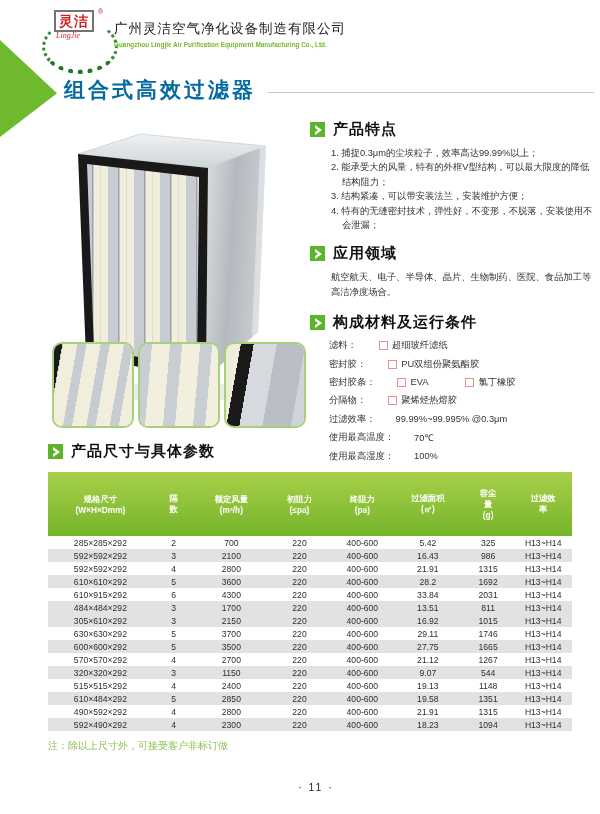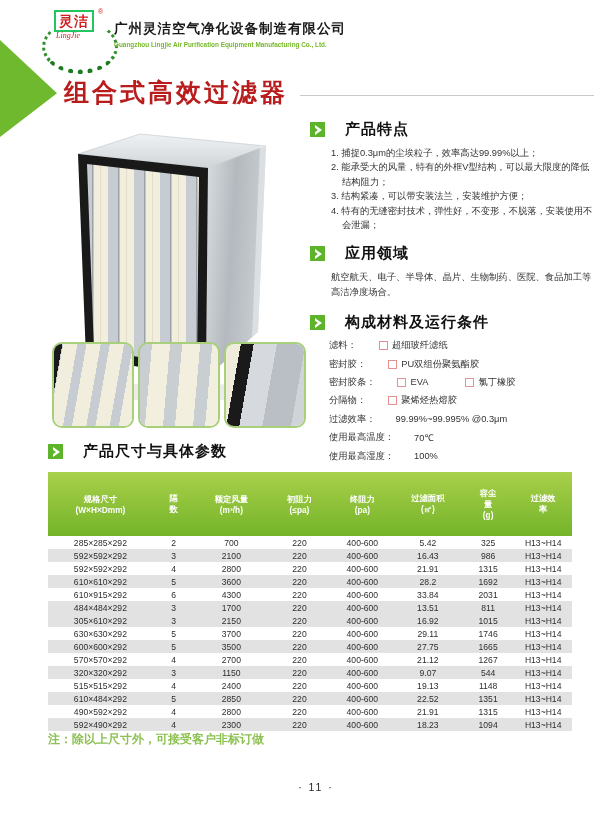--- a/index.html
+++ b/index.html
@@ -1,54 +1,54 @@
 <!DOCTYPE html>
 <html><head>
 <meta charset="utf-8">
 <style>
   html,body{margin:0;padding:0;background:#fff;}
   #page{position:relative;width:600px;height:814px;background:#fff;overflow:hidden;
         font-family:"Liberation Sans",sans-serif;}
 
   
   .logo{position:absolute;left:42px;top:8px;width:72px;height:62px;}
-  .logo-box{position:absolute;left:12px;top:2px;border:2px solid #22c55e;color:#cf2121;
+  .logo-box{position:absolute;left:12px;top:2px;border:2px solid #737373;color:#cf2121;
             font-weight:bold;font-size:14px;line-height:1.15;padding:1px 3px;background:#fff;z-index:2;
             letter-spacing:1px;}
   .logo-reg{position:absolute;left:56px;top:0;color:#cf2121;font-size:7px;z-index:3;}
   .logo-script{position:absolute;left:14px;top:23px;color:#cf2121;font-size:8px;z-index:2;
                font-family:"Liberation Serif",serif;font-style:italic;}
   .logo-wreath{position:absolute;left:0px;top:12px;width:70px;height:46px;border-radius:50%;
                border-bottom:5px dotted #1e7a1e;border-left:3px dotted #2f8f2f;border-right:3px dotted #2f8f2f;
                border-top:3px dotted transparent;}
   .company{position:absolute;left:114px;top:20px;}
-  .company-cn{font-size:13.5px;font-weight:bold;color:#1a1a1a;letter-spacing:1px;}
+  .company-cn{font-size:13.5px;font-weight:normal;color:#1a1a1a;letter-spacing:1px;}
   .company-en{font-size:6.4px;color:#76b82a;font-weight:bold;margin-top:3px;}
 
   
   .green-arrow{position:absolute;left:0;top:40px;width:57px;height:97px;background:#6fb92f;
                clip-path:polygon(0 0,100% 55%,0 100%);}
   .title-row{position:absolute;left:64px;top:76px;width:530px;display:flex;align-items:center;}
-  .page-title{font-size:25px;font-weight:bold;color:#b91c1c;letter-spacing:3px;
+  .page-title{font-size:21px;font-weight:bold;color:#0369a1;letter-spacing:3px;
               font-family:"Liberation Serif",serif;}
   .title-line{flex:1;height:1px;background:#c9c9c9;margin-left:12px;margin-top:5px;}
 
   
   .product-photo{position:absolute;left:56px;top:124px;}
   .thumbs{position:absolute;left:52px;top:342px;display:flex;gap:4px;}
   .thumb{width:78px;height:82px;border:2px solid #a8cf7a;border-radius:10px;overflow:hidden;background:#fff;}
   .thumb-inner{width:100%;height:100%;}
   .t1{background:linear-gradient(100deg,#1a1a1a 0 9%,rgba(0,0,0,0) 9%),
       repeating-linear-gradient(100deg,#c6ccd2 0 9px,#f2eedd 9px 23px);}
   .t2{background:repeating-linear-gradient(95deg,#c9ced3 0 12px,#f3efde 12px 30px);}
   .t3{background:linear-gradient(100deg,#f0ecdb 0 16%,#1a1a1a 16% 30%,#d6dade 30% 55%,#b9bfc4 55% 86%,#cfd4d8 86% 100%);}
 
   
   .right-col{position:absolute;left:310px;top:120px;width:288px;}
-  .section-head{display:flex;align-items:center;gap:20px;margin-bottom:7px;}
+  .section-head{display:flex;align-items:center;gap:8px;margin-bottom:7px;}
   .chev-icon{width:15px;height:15px;background:#5db32a;position:relative;flex:none;}
   .chev-icon::before{content:"";position:absolute;left:5px;top:2.5px;border-left:7px solid #fff;
                      border-top:5px solid transparent;border-bottom:5px solid transparent;}
   .chev-icon::after{content:"";position:absolute;left:1px;top:2.5px;border-left:7px solid #5db32a;
                     border-top:5px solid transparent;border-bottom:5px solid transparent;}
   .section-title{font-size:15px;font-weight:bold;color:#111;letter-spacing:1px;}
   .features-list{margin:1px 0 12px 21px;}
   .feature-item{font-size:9.3px;color:#333;line-height:1.55;padding-left:11px;text-indent:-11px;}
   .app-text{font-size:9.3px;color:#333;line-height:1.6;margin:0 6px 13px 21px;}
   .materials{margin-left:19px;}
@@ -57,21 +57,21 @@
   .material-opt{margin-right:15px;display:inline-flex;align-items:center;white-space:nowrap;}
   .cb{width:7px;height:7px;border:1px solid #e69090;display:inline-block;margin:0 4px 0 2px;background:#fff;flex:none;}
 
   
   .table-section{position:absolute;left:48px;top:442px;width:524px;}
   .spec-table{width:100%;border-collapse:collapse;table-layout:fixed;margin-top:11px;}
   .spec-table th{background:linear-gradient(180deg,#a9d04a,#74b42a);color:#fff;font-size:8.3px;
                  font-weight:bold;height:19px;padding:16px;}
   .spec-table td{font-size:8.6px;color:#2e2e2e;text-align:center;height:13px;padding:0;}
   .spec-table tr.alt{background:#e2e2e2;}
-  .note{font-size:12px;color:#8cc152;font-weight:bold;}
+  .note{font-size:10px;color:#8cc152;margin-top:8px;}
 
   .page-num{position:absolute;left:16px;top:781px;width:100%;text-align:center;font-size:10.5px;
             color:#222;letter-spacing:2px;}
 </style>
 </head>
 <body>
 
 <div id="page">
 
   <div class="logo">
@@ -349,21 +349,21 @@
             <td>19.13</td>
             <td>1148</td>
             <td>H13~H14</td>
           </tr>
           <tr class="alt">
             <td>610×484×292</td>
             <td>5</td>
             <td>2850</td>
             <td>220</td>
             <td>400-600</td>
-            <td>22.52</td>
+            <td>19.58</td>
             <td>1351</td>
             <td>H13~H14</td>
           </tr>
           <tr>
             <td>490×592×292</td>
             <td>4</td>
             <td>2800</td>
             <td>220</td>
             <td>400-600</td>
             <td>21.91</td>

